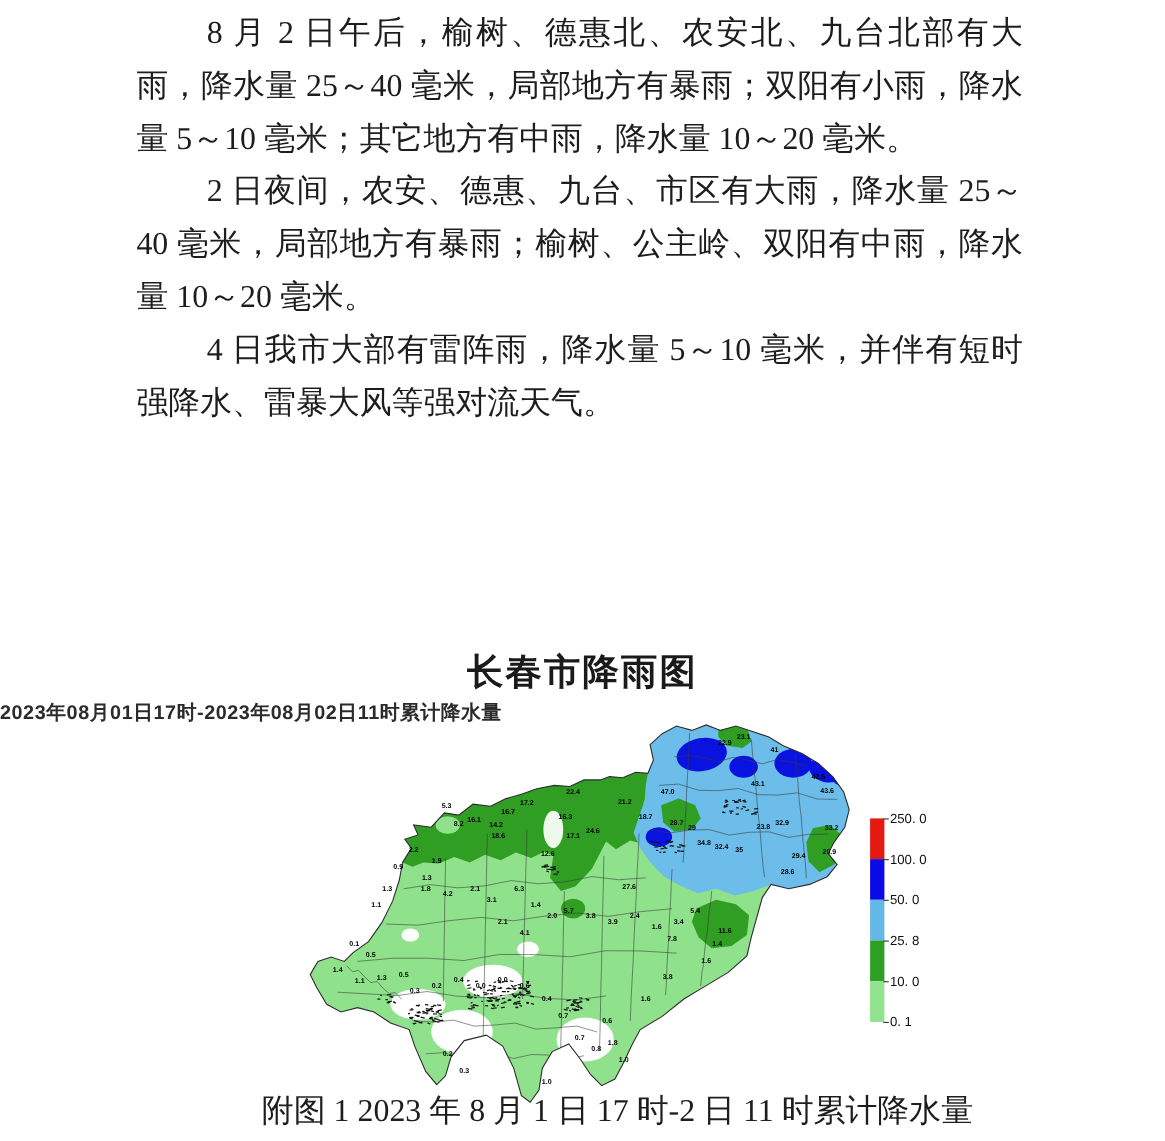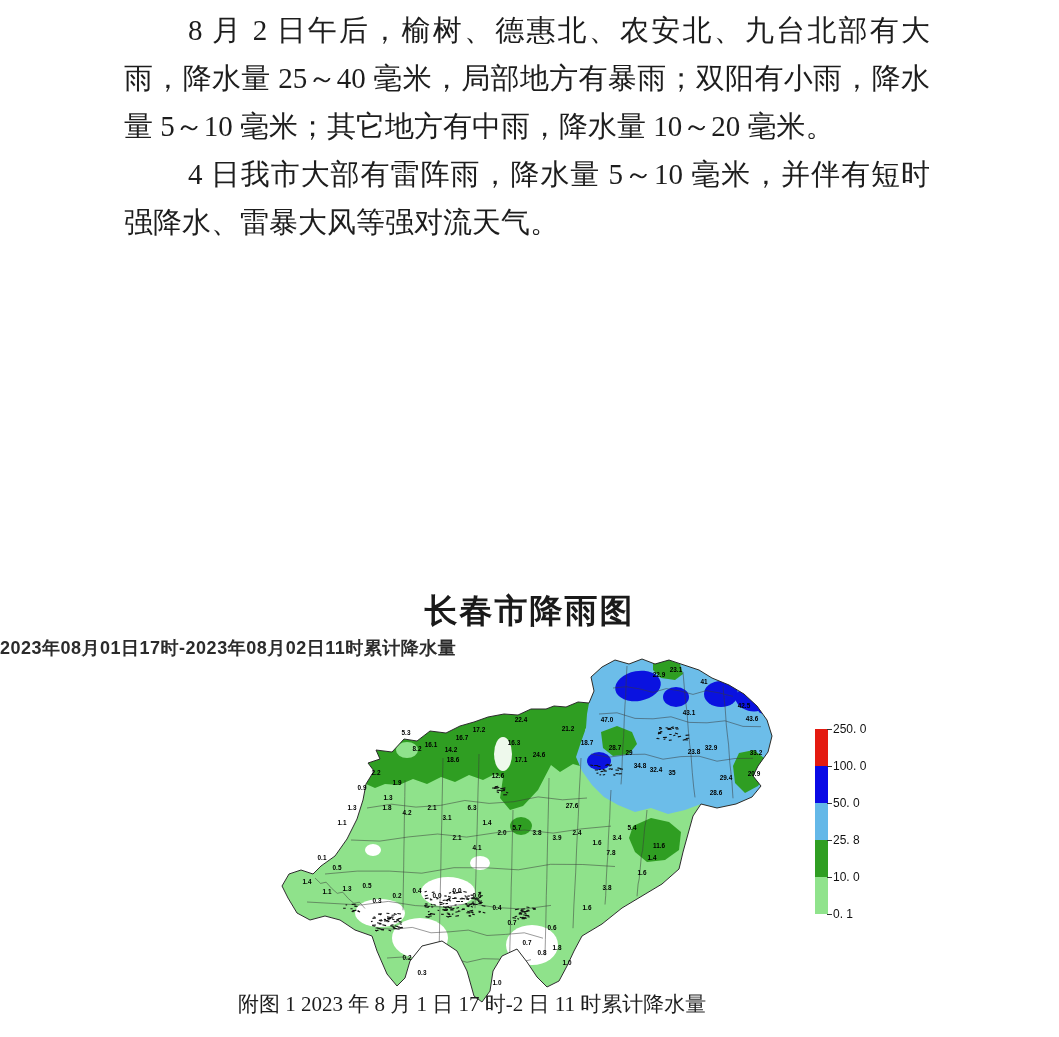--- a/index.html
+++ b/index.html
@@ -16,44 +16,45 @@
     position:absolute;left:0;top:589px;width:1059px;margin:0;text-align:center;
     font-family:"Liberation Sans","DejaVu Sans",sans-serif;
     font-size:33px;font-weight:bold;color:#1a1a1a;letter-spacing:2px;
   }
   .map-subtitle{
     position:absolute;left:0;top:636px;width:1059px;text-align:left;
     font-family:"Liberation Sans","DejaVu Sans",sans-serif;
     font-size:18px;font-weight:bold;color:#2b2b2b;letter-spacing:0.5px;
   }
   #rain-map{position:absolute;left:255px;top:658px;width:525px;height:350px;}
-  .legend{position:absolute;left:791px;top:729px;width:70px;height:200px;margin-left:24px;}
+  .legend{position:absolute;left:791px;top:744px;width:70px;height:200px;}
   .legend-bar{position:absolute;left:0;top:0;width:13px;height:185px;}
   .legend-seg{width:13px;}
   .legend-tick{
     position:absolute;left:18px;transform:translateY(-7px);
     font-family:"Liberation Sans","DejaVu Sans",sans-serif;
     font-size:12px;color:#111;white-space:nowrap;
   }
   .legend-tickmark{position:absolute;left:12px;width:5px;height:1px;background:#333;}
   .caption{
-    position:absolute;left:238px;top:990px;font-size:21px;color:#1d1d1d;white-space:nowrap;
+    position:absolute;left:238px;top:990px;font-size:29px;color:#1d1d1d;white-space:nowrap;
   }
   .stn{
     font-family:"Liberation Sans","DejaVu Sans",sans-serif;
     font-size:6.4px;font-weight:600;fill:#000;text-anchor:middle;
   }
 </style>
 </head>
 <body>
 
 <div class="page">
 
   <div class="body-text">
     <p>8 月 2 日午后，榆树、德惠北、农安北、九台北部有大雨，降水量 25～40 毫米，局部地方有暴雨；双阳有小雨，降水量 5～10 毫米；其它地方有中雨，降水量 10～20 毫米。</p>
+    <p>2 日夜间，农安、德惠、九台、市区有大雨，降水量 25～40 毫米，局部地方有暴雨；榆树、公主岭、双阳有中雨，降水量 10～20 毫米。</p>
     <p>4 日我市大部有雷阵雨，降水量 5～10 毫米，并伴有短时强降水、雷暴大风等强对流天气。</p>
   </div>
 
   <h2 class="map-title">长春市降雨图</h2>
   <div class="map-subtitle">2023年08月01日17时-2023年08月02日11时累计降水量</div>
 
   <svg id="rain-map" viewBox="0 0 525 350" xmlns="http://www.w3.org/2000/svg">
     <defs>
       <clipPath id="mapclip">
           <path id="clip-outline" d="M 111,126 L 119,113 L 113,105 L 125,101 L 121,92 L 137,94 L 149,81 L 162,83 L 175,73 L 191,75 L 205,68 L 219,64 L 233,59 L 249,56 L 263,57 L 276,51 L 291,51 L 299,48 L 311,49 L 323,44 L 334,45 L 339,33 L 336,19 L 347,9 L 360,2 L 374,6 L 387,1 L 400,6 L 414,2 L 429,7 L 444,12 L 457,20 L 474,27 L 489,36 L 502,48 L 512,62 L 517,78 L 513,94 L 503,108 L 498,118 L 506,128 L 497,139 L 481,146 L 462,150 L 446,146 L 438,158 L 433,176 L 428,194 L 424,211 L 407,226 L 387,238 L 367,250 L 347,266 L 327,278 L 319,293 L 312,308 L 304,323 L 292,329 L 282,319 L 272,304 L 262,291 L 247,298 L 238,313 L 235,333 L 227,344 L 219,338 L 212,313 L 202,293 L 187,283 L 167,288 L 155,303 L 150,320 L 142,328 L 132,316 L 122,293 L 117,278 L 100,272 L 85,262 L 70,258 L 55,262 L 42,255 L 33,240 L 27,228 L 34,216 L 46,212 L 58,216 L 66,208 L 80,198 L 92,181 L 102,161 L 108,142 Z"></path>

